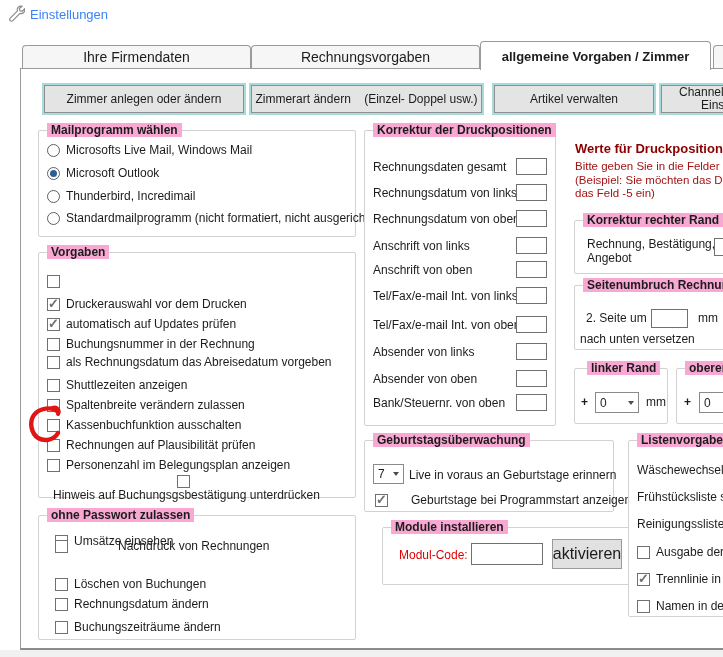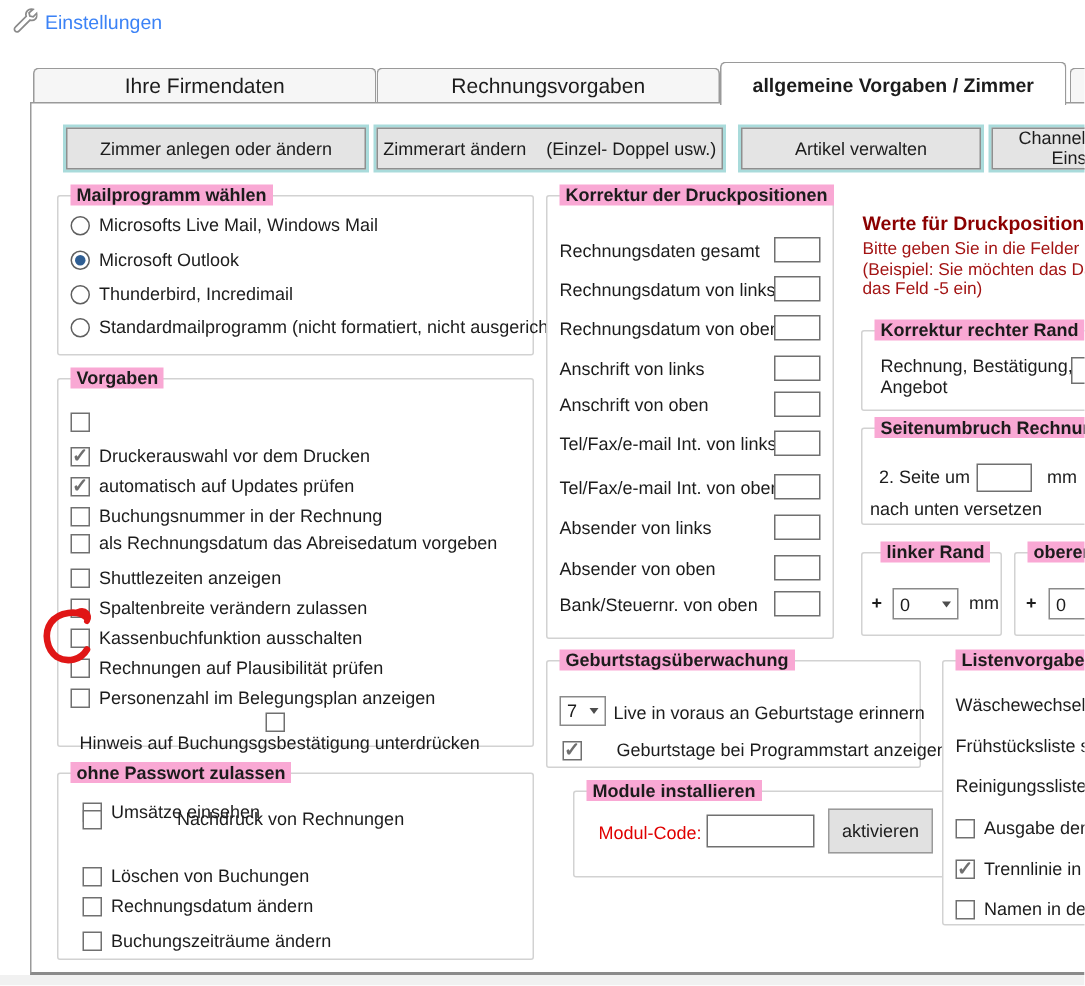--- a/index.html
+++ b/index.html
@@ -38,21 +38,21 @@
   .frow{position:absolute;left:8px;right:8px;height:18px;}
   .frow .flbl{position:absolute;left:0;top:2px;white-space:nowrap;}
   .fin{position:absolute;right:0;top:0;width:31px;height:17px;border:1px solid #707070;background:#fff;box-sizing:border-box;font-size:12px;padding:0 2px;font-family:"Liberation Sans",sans-serif;}
   
   .combo{position:absolute;border:1px solid #8a8a8a;background:#fff;display:flex;align-items:center;box-sizing:border-box;padding-left:4px;}
   .combo .arr{margin-left:auto;margin-right:4px;width:0;height:0;border-left:3.5px solid transparent;border-right:3.5px solid transparent;border-top:4px solid #4d4d4d;}
   
   .note-head{position:absolute;font-weight:bold;font-size:13px;color:#8b0000;white-space:nowrap;}
   .note-line{position:absolute;font-size:11.5px;color:#a31414;white-space:nowrap;}
   .red-label{color:#e00000;}
-  .plain-btn{position:absolute;background:#e1e1e1;border:1px solid #9a9a9a;display:flex;align-items:center;justify-content:center;font-size:12px;box-sizing:border-box;}
+  .plain-btn{position:absolute;background:#e1e1e1;border:1px solid #9a9a9a;display:flex;align-items:center;justify-content:center;font-size:16px;box-sizing:border-box;}
   .txt{position:absolute;white-space:nowrap;}
   .annot-svg{position:absolute;left:26px;top:402px;z-index:4;pointer-events:none;}
 </style>
 </head>
 <body>
 
 <svg class="win-icon" viewBox="0 0 16 16">
   <path d="M13.2 1.2a3.4 3.4 0 0 0-4.3 4.3L2.1 12.3a1.7 1.7 0 1 0 2.4 2.4l6.8-6.8a3.4 3.4 0 0 0 4.3-4.3L13.3 5.9l-2.1-.5-.5-2.1z" fill="none" stroke="#8a8a8a" stroke-width="1.1"></path>
 </svg>
 <div class="win-title">Einstellungen</div>

